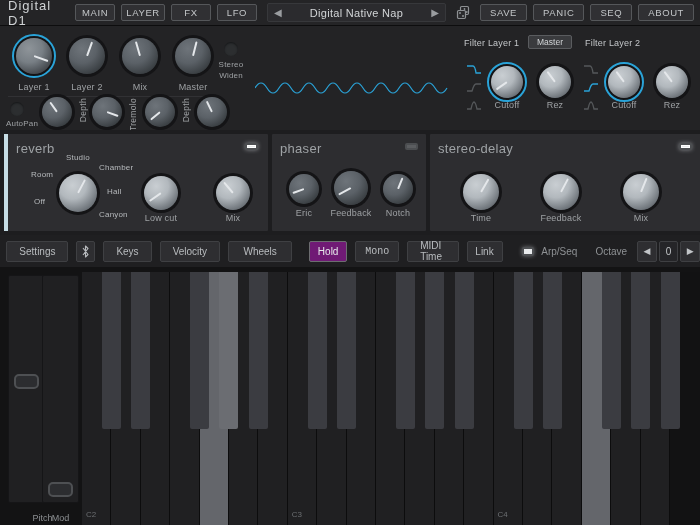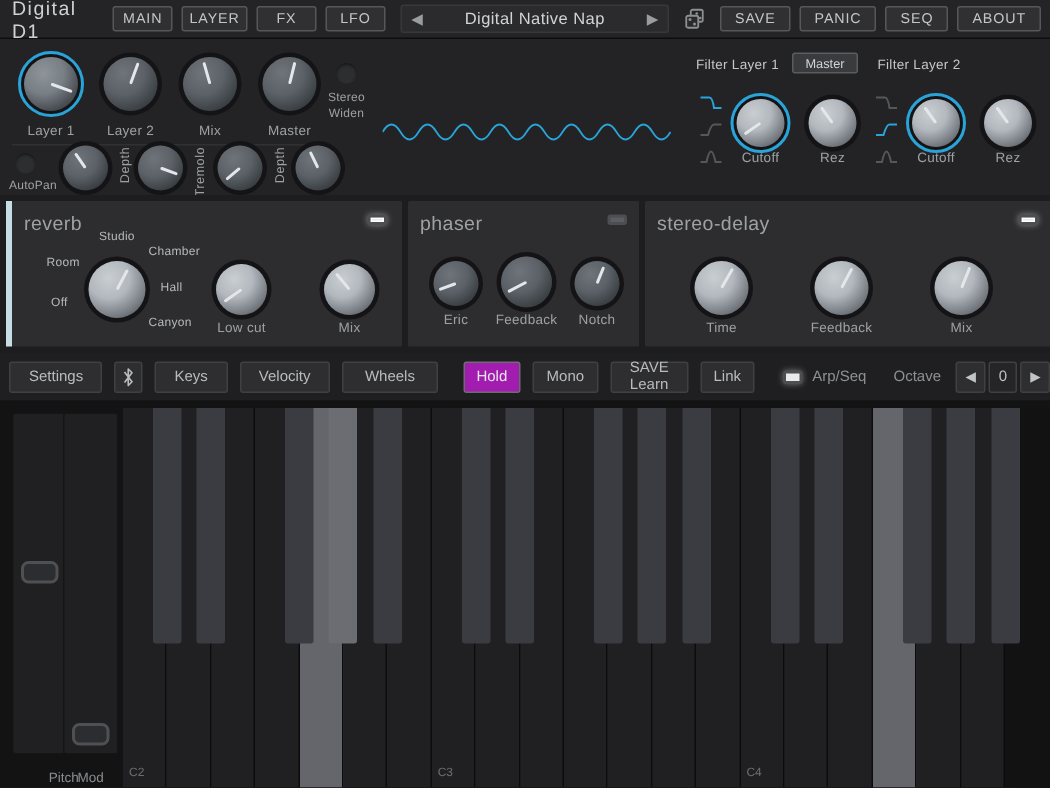--- a/index.html
+++ b/index.html
@@ -122,21 +122,21 @@
   #ctrlbar {
     position:absolute; left:0; top:235px; width:700px; height:32px;
     background:#1f1f21; display:flex; align-items:center;
   }
   .cbtn {
     height:21px; padding:0 12px; margin-right:8px;
     border:1px solid #3f4043; border-radius:2px;
     background:#2e2e31; color:#b9bcbf; font-size:10px;
     display:flex; align-items:center; justify-content:center;
   }
-  .cbtn.active { background:#a21caf; color:#e6e9eb; border-color:#6c6d70; }
+  .cbtn.active { background:#701a75; color:#e6e9eb; border-color:#6c6d70; }
   .cbtn.icon { padding:0; width:26px; }
   .arpled {
     width:16px; height:9px; border-radius:2px; background:#e8eaec;
     border:2px solid #4c4e51; box-shadow:0 0 4px rgba(240,245,250,.4);
     margin-right:7px;
   }
   .ctext { font-size:10px; color:#8e9194; margin-right:4px; }
   .octbtn {
     width:27px; height:21px; border:1px solid #3f4043; border-radius:2px;
     background:#2e2e31; color:#c2c5c8; font-size:9px;
@@ -454,22 +454,22 @@
     <div class="cbtn" style="width:66px;">Settings</div>
     <div class="cbtn icon">
       <svg width="11" height="15" viewBox="0 0 11 15">
         <path d="M3,4 L8,10.5 L5.5,13 L5.5,2 L8,4.5 L3,11" fill="none" stroke="#b9bcbf" stroke-width="1.1" stroke-linejoin="round"></path>
       </svg>
     </div>
     <div class="cbtn" style="width:49px;">Keys</div>
     <div class="cbtn" style="width:62px;">Velocity</div>
     <div class="cbtn" style="width:80px;">Wheels</div>
     <div class="cbtn active" style="width:38px;margin-left:9px;">Hold</div>
-    <div class="cbtn" style="width:44px;">Mono</div>
-    <div class="cbtn" style="width:62px;">SAVE Learn</div>
+    <div class="cbtn" style="width:44px;font-family:Liberation Mono, monospace;">Mono</div>
+    <div class="cbtn" style="width:62px;">MIDI Time</div>
     <div class="cbtn" style="width:36px;">Link</div>
     <div style="width:16px;"></div>
     <div class="arpled"></div>
     <div class="ctext">Arp/Seq</div>
     <div style="width:20px;"></div>
     <div class="ctext" style="margin-right:10px;">Octave</div>
     <div class="octbtn">◀</div>
     <div class="octval">0</div>
     <div class="octbtn">▶</div>
   </div>

